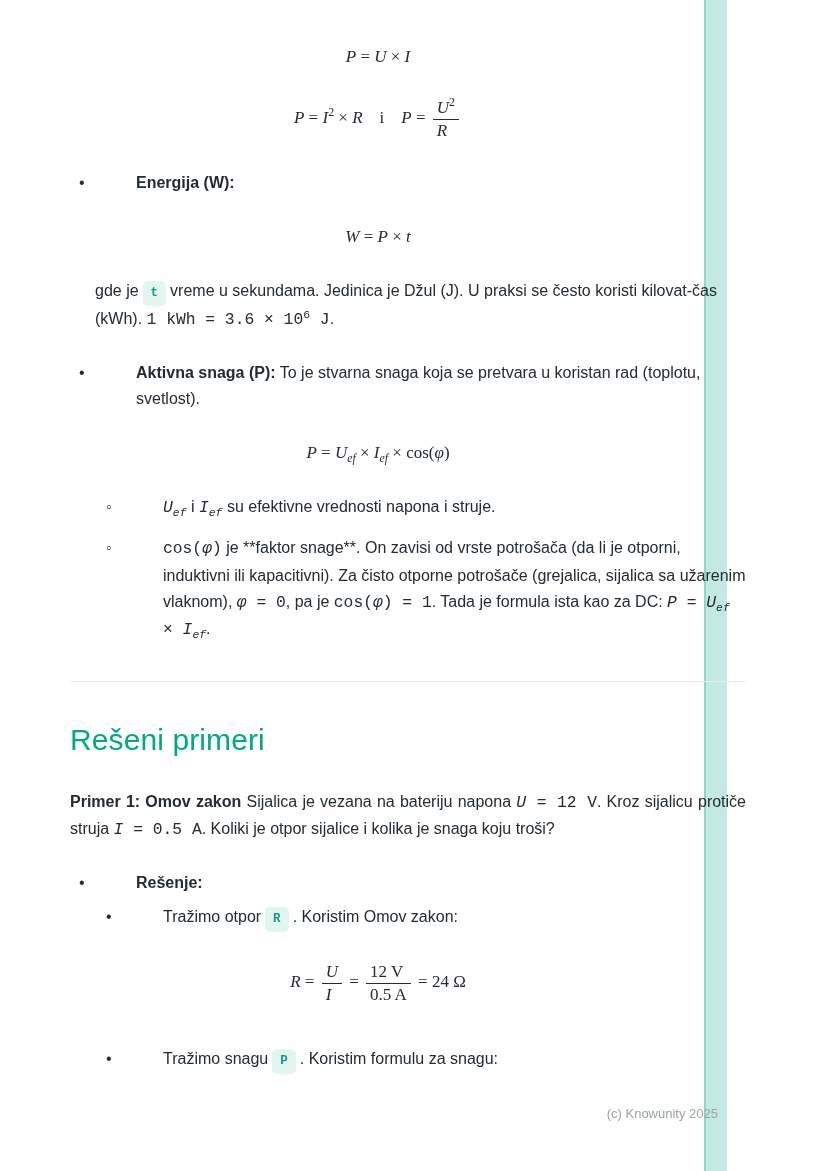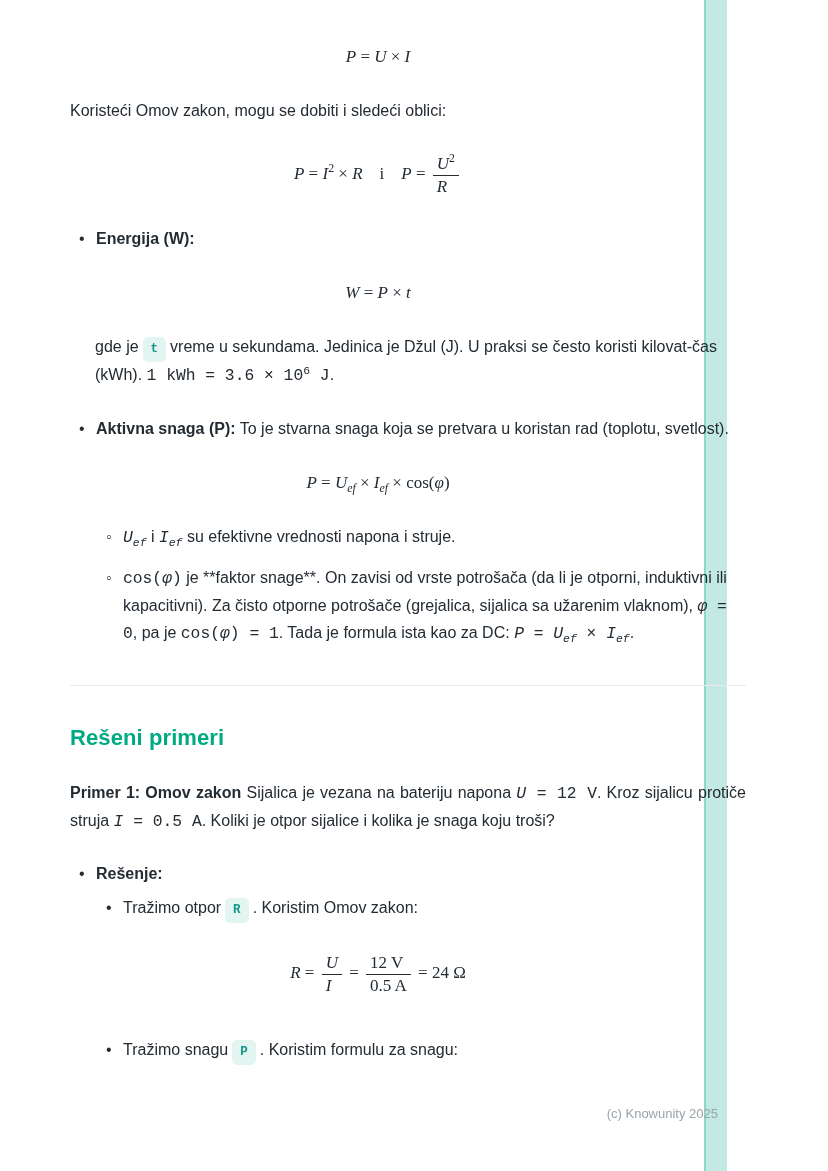--- a/index.html
+++ b/index.html
@@ -55,32 +55,32 @@
     color: var(--code-fg, #13998a);
     background: var(--code-bg, #e3f5f0);
     border-radius: 5px;
     padding: 2px 8px 3px 8px;
     margin: 0 4px;
     display: inline-block;
   }
 
   .bullet { display: flex; margin-top: 26px; }
   .bullet .marker { flex: none; width: 17px; }
-  .bullet .btext { flex: 1; }
+  .bullet .btext { flex: 1; margin-left: 40px; }
   .l1 { padding-left: 9px; }
   .l2 { margin-left: 36px; }
   .l2.sub1 { margin-top: 6px; }
   .l2.sub2 { margin-top: 14px; }
   .bullet.tight { margin-top: 8px; }
 
   .divider { border: none; border-top: 1px solid #e8eaec; margin: 38px 0 0 0; }
 
   .heading {
     margin-top: 34px;
-    font-size: 22px; font-weight: bold;
+    font-size: 30px; font-weight: normal;
     color: var(--accent, #00ab84);
     letter-spacing: 0.1px;
   }
 
   .footer {
     position: absolute; right: 66px; bottom: 50px;
     font-size: 13px;
     color: var(--muted, #9aa3a8);
     z-index: 3;
   }
@@ -88,21 +88,20 @@
 </head>
 <body>
 
 <div class="page">
   <div class="stripe"></div>
 
   <main class="content">
 
     <div class="formula first"><span class="mi">P</span><span> = </span><span class="mi">U</span><span> × </span><span class="mi">I</span></div>
 
-    <p class="para"><span>Koristeći Omov zakon, mogu se dobiti i sledeći oblici:</span></p>
 
     <div class="formula"><span class="mi">P</span><span> = </span><span class="mi">I</span><sup>2</sup><span> × </span><span class="mi">R</span><span>&nbsp;&nbsp;&nbsp;&nbsp;i&nbsp;&nbsp;&nbsp;&nbsp;</span><span class="mi">P</span><span> = </span><span class="frac"><span class="num"><span class="mi">U</span><sup>2</sup></span><span class="den"><span class="mi">R</span></span></span></div>
 
     <div class="bullet l1">
       <span class="marker">•</span>
       <div class="btext"><strong>Energija (W):</strong></div>
     </div>
 
     <div class="formula"><span class="mi">W</span><span> = </span><span class="mi">P</span><span> × </span><span class="mi">t</span></div>
 

